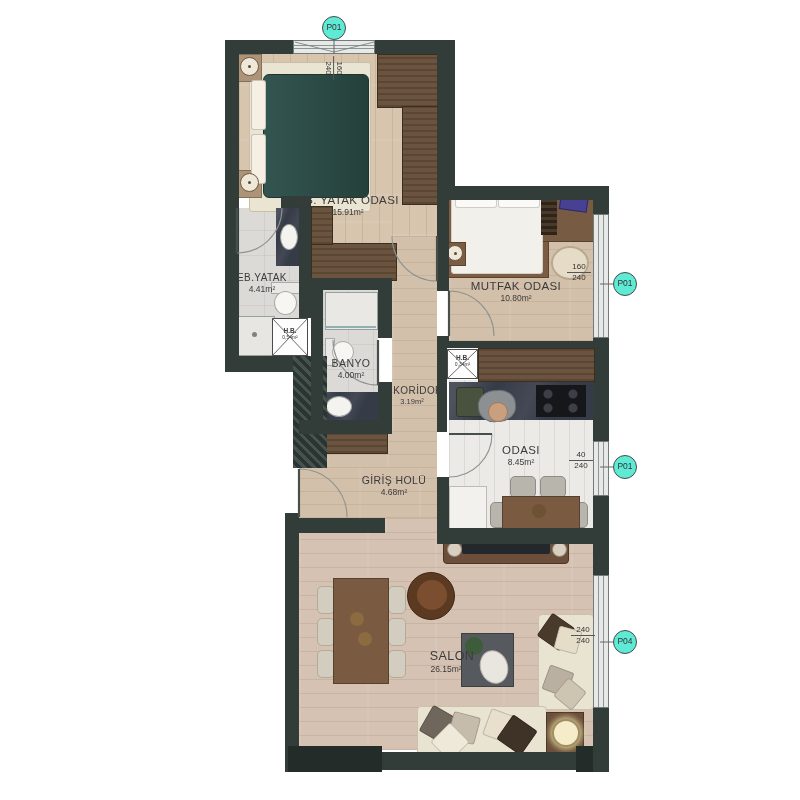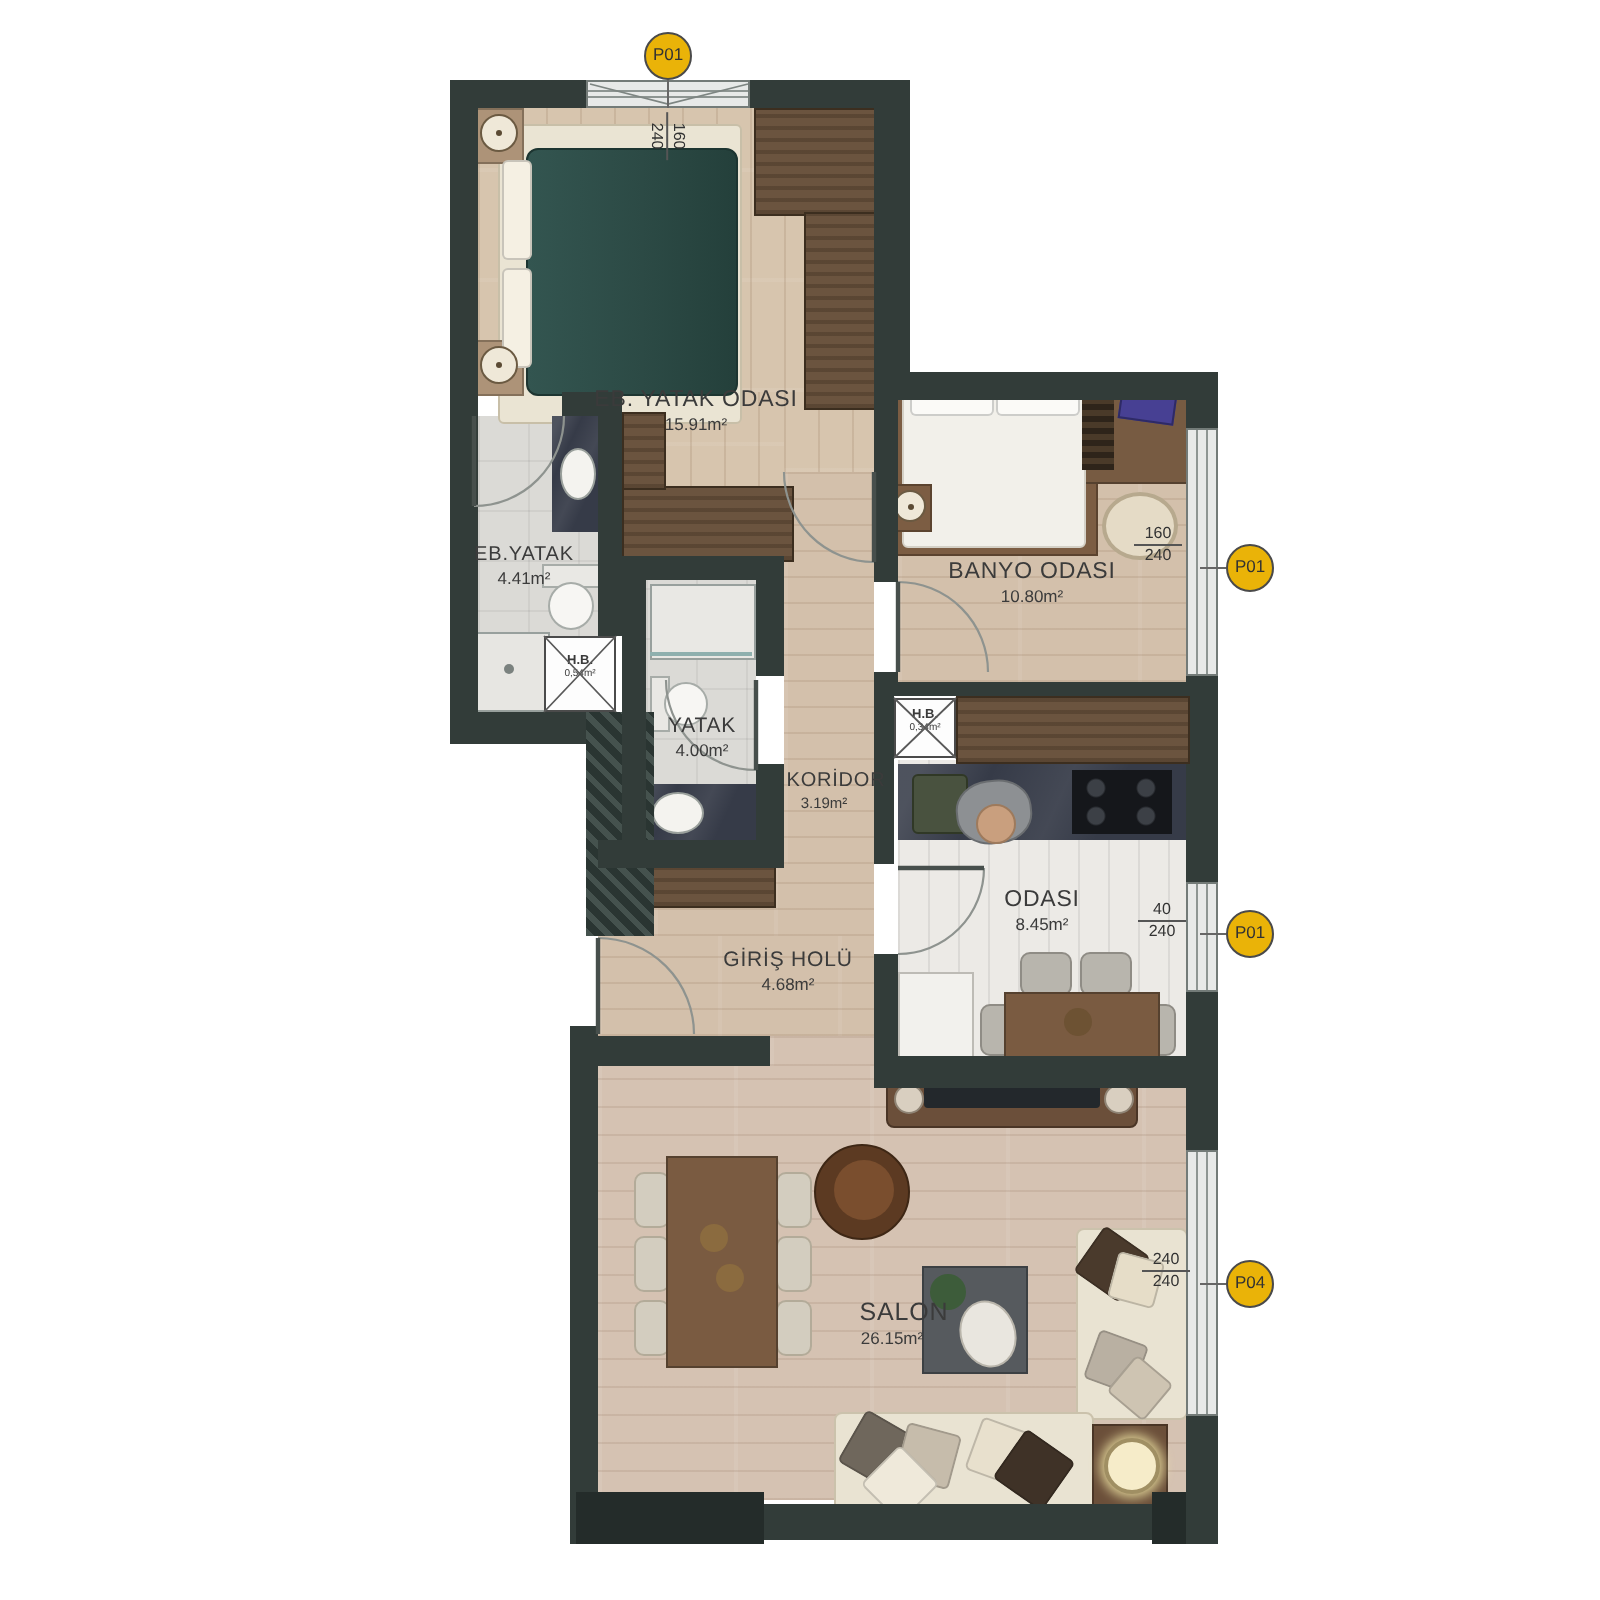--- a/index.html
+++ b/index.html
@@ -30,21 +30,21 @@
   .win-h::before{top:4px;} .win-h::after{bottom:4px;}
   
   .shaft{position:absolute;background:#fdfdfd;border:1px solid #4b4b4b;box-sizing:border-box;z-index:5;text-align:center;color:#3a3a3a;}
   .shaft .s-name{display:block;font-size:6.5px;font-weight:700;margin-top:8px;}
   .shaft .s-area{display:block;font-size:5px;}
   
   .rlabel{position:absolute;z-index:7;transform:translateX(-50%);text-align:center;color:#3b3b3b;white-space:nowrap;}
   .rname{display:block;font-size:11.5px;letter-spacing:.4px;font-weight:400;}
   .rarea{display:block;font-size:8.5px;margin-top:1px;font-weight:400;}
   
-  .ptag{position:absolute;z-index:8;width:24px;height:24px;border-radius:50%;background:#eab308;border:1.2px solid #4a4a4a;box-sizing:border-box;font-size:8.5px;color:#333;text-align:center;line-height:21px;}
+  .ptag{position:absolute;z-index:8;width:24px;height:24px;border-radius:50%;background:#5eead4;border:1.2px solid #4a4a4a;box-sizing:border-box;font-size:8.5px;color:#333;text-align:center;line-height:21px;}
   .dim{position:absolute;z-index:8;font-size:8px;color:#333;text-align:center;line-height:1.2;}
   .dim span{display:block;}
   .dim span:first-child{border-bottom:1px solid #555;}
   .rot{transform:rotate(90deg);transform-origin:center;}
   .overlay{position:absolute;left:0;top:0;z-index:6;pointer-events:none;}
   .lampc{position:absolute;border-radius:50%;background:#efe8d8;border:1px solid #6b5a42;z-index:3;}
   .lampc::after{content:"";position:absolute;left:50%;top:50%;width:3px;height:3px;margin:-1.5px;border-radius:50%;background:#5b4a33;}
 </style>
 </head>
 <body>
@@ -248,29 +248,29 @@
 
   <div class="rlabel" style="left:348px;top:194px;">
     <span class="rname">EB. YATAK ODASI</span>
     <span class="rarea">15.91m²</span>
   </div>
   <div class="rlabel" style="left:262px;top:272px;">
     <span class="rname" style="font-size:10px;">EB.YATAK</span>
     <span class="rarea">4.41m²</span>
   </div>
   <div class="rlabel" style="left:351px;top:357px;">
-    <span class="rname" style="font-size:10.5px;">YATAK</span>
+    <span class="rname" style="font-size:10.5px;">BANYO</span>
     <span class="rarea">4.00m²</span>
   </div>
   <div class="rlabel" style="left:412px;top:385px;">
     <span class="rname" style="font-size:10px;margin-left:12px;">KORİDOR</span>
     <span class="rarea" style="font-size:7.5px;">3.19m²</span>
   </div>
   <div class="rlabel" style="left:516px;top:280px;">
-    <span class="rname">BANYO ODASI</span>
+    <span class="rname">MUTFAK ODASI</span>
     <span class="rarea">10.80m²</span>
   </div>
   <div class="rlabel" style="left:521px;top:444px;">
     <span class="rname">ODASI</span>
     <span class="rarea">8.45m²</span>
   </div>
   <div class="rlabel" style="left:394px;top:474px;">
     <span class="rname" style="font-size:10.5px;text-align:right;">GİRİŞ HOLÜ</span>
     <span class="rarea">4.68m²</span>
   </div>

